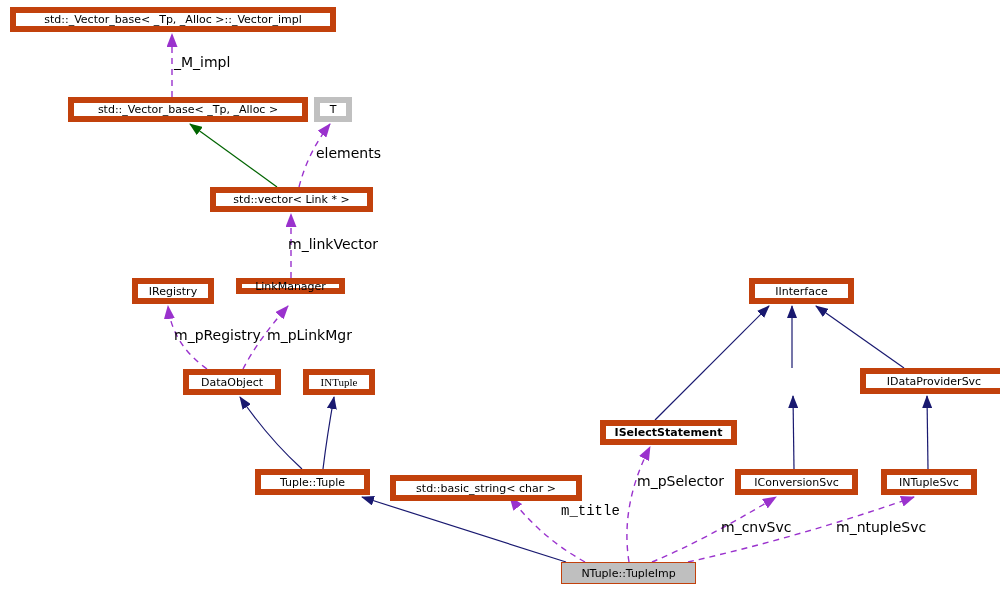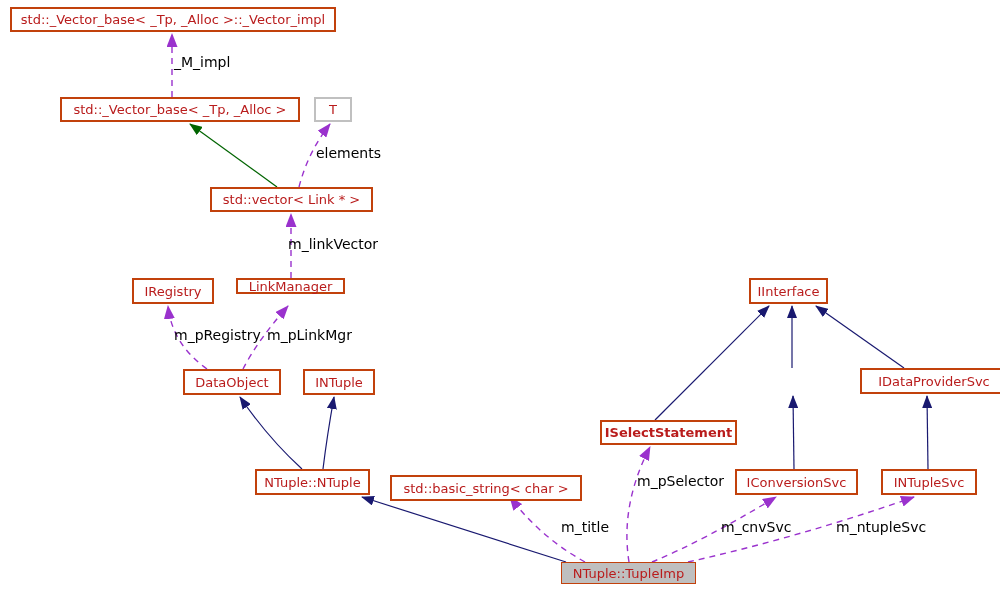--- a/index.html
+++ b/index.html
@@ -4,23 +4,23 @@
 <style>
   html,body{margin:0;padding:0;background:#ffffff;}
   #diagram{
     position:relative;width:1000px;height:592px;background:#ffffff;
     font-family:"DejaVu Sans","Liberation Sans",sans-serif;
     overflow:hidden;
   }
   #edge-layer{position:absolute;left:0;top:0;width:1000px;height:592px;}
   .node{
     position:absolute;box-sizing:border-box;
-    background:#ffffff;border:2px solid #c2410c;
+    background:#ffffff;border:6px solid #c2410c;
     display:flex;align-items:center;justify-content:center;
-    font-size:13px;line-height:1;white-space:nowrap;color:#b91c1c;
+    font-size:11px;line-height:1;white-space:nowrap;color:#000000;
     cursor:pointer;
   }
   .node.template{border-color:#c0c0c0;cursor:default;}
   .node.current{background:#bfbfbf;border-width:1.5px;cursor:default;font-weight:normal;}
   .edge-label{
     position:absolute;font-size:14px;line-height:1;white-space:nowrap;color:#000000;
   }
 </style>
 </head>
 <body>
@@ -51,37 +51,37 @@
       <path d="M299,187 Q308,152 330,124" fill="none" stroke="#9a32cd" stroke-width="1.4" stroke-dasharray="6,5" marker-end="url(#arrow-usage)"></path>
       <path d="M291,278 L291,214" fill="none" stroke="#9a32cd" stroke-width="1.4" stroke-dasharray="6,5" marker-end="url(#arrow-usage)"></path>
       <path d="M207,369 Q172,344 168,306" fill="none" stroke="#9a32cd" stroke-width="1.4" stroke-dasharray="6,5" marker-end="url(#arrow-usage)"></path>
       <path d="M243,369 Q258,340 288,306" fill="none" stroke="#9a32cd" stroke-width="1.4" stroke-dasharray="6,5" marker-end="url(#arrow-usage)"></path>
       <path d="M585,562 Q540,537 510,497" fill="none" stroke="#9a32cd" stroke-width="1.4" stroke-dasharray="6,5" marker-end="url(#arrow-usage)"></path>
       <path d="M629,562 Q620,505 650,447" fill="none" stroke="#9a32cd" stroke-width="1.4" stroke-dasharray="6,5" marker-end="url(#arrow-usage)"></path>
       <path d="M652,562 Q705,540 776,497" fill="none" stroke="#9a32cd" stroke-width="1.4" stroke-dasharray="6,5" marker-end="url(#arrow-usage)"></path>
       <path d="M688,562 Q800,537 914,497" fill="none" stroke="#9a32cd" stroke-width="1.4" stroke-dasharray="6,5" marker-end="url(#arrow-usage)"></path>
     </svg>
 <div class="node" style="left: 10px; top: 7px; width: 326px; height: 25px;">std::_Vector_base&lt; _Tp, _Alloc &gt;::_Vector_impl</div>
-    <div class="node" style="left: 60px; top: 97px; width: 240px; height: 25px;">std::_Vector_base&lt; _Tp, _Alloc &gt;</div>
+    <div class="node" style="left: 68px; top: 97px; width: 240px; height: 25px;">std::_Vector_base&lt; _Tp, _Alloc &gt;</div>
     <div class="node template" style="left: 314px; top: 97px; width: 38px; height: 25px;">T</div>
     <div class="node" style="left: 210px; top: 187px; width: 163px; height: 25px;">std::vector&lt; Link * &gt;</div>
     <div class="node" style="left: 132px; top: 278px; width: 82px; height: 26px;">IRegistry</div>
     <div class="node" style="left: 236px; top: 278px; width: 109px; height: 16px;">LinkManager</div>
-    <div class="node" style="left: 749px; top: 278px; width: 79px; height: 26px;">IInterface</div>
+    <div class="node" style="left: 749px; top: 278px; width: 105px; height: 26px;">IInterface</div>
     <div class="node" style="left: 183px; top: 369px; width: 98px; height: 26px;">DataObject</div>
-    <div class="node" style="left: 303px; top: 369px; width: 72px; height: 26px;">INTuple</div>
+    <div class="node" style="left: 303px; top: 369px; width: 72px; height: 26px; font-family: Liberation Serif, serif;">INTuple</div>
     <div class="node" style="left: 860px; top: 368px; width: 148px; height: 26px;">IDataProviderSvc</div>
     <div class="node" style="left: 600px; top: 420px; width: 137px; height: 25px; font-weight: bold;">ISelectStatement</div>
-    <div class="node" style="left: 255px; top: 469px; width: 115px; height: 26px;">NTuple::NTuple</div>
+    <div class="node" style="left: 255px; top: 469px; width: 115px; height: 26px;">Tuple::Tuple</div>
     <div class="node" style="left: 390px; top: 469px; width: 192px; height: 26px; margin-top: 6px;">std::basic_string&lt; char &gt;</div>
     <div class="node" style="left: 735px; top: 469px; width: 123px; height: 26px;">IConversionSvc</div>
     <div class="node" style="left: 881px; top: 469px; width: 96px; height: 26px;">INTupleSvc</div>
     <div class="node current" style="left: 561px; top: 562px; width: 135px; height: 22px;">NTuple::TupleImp</div>
     <div class="edge-label" style="left: 174px; top: 55px;">_M_impl</div>
     <div class="edge-label" style="left: 316px; top: 146px;">elements</div>
     <div class="edge-label" style="left: 288px; top: 237px;">m_linkVector</div>
     <div class="edge-label" style="left: 174px; top: 328px;">m_pRegistry</div>
     <div class="edge-label" style="left: 267px; top: 328px;">m_pLinkMgr</div>
-    <div class="edge-label" style="left: 561px; top: 520px;">m_title</div>
+    <div class="edge-label" style="left: 561px; top: 504px; font-family: Liberation Mono, monospace;">m_title</div>
     <div class="edge-label" style="left: 637px; top: 474px;">m_pSelector</div>
     <div class="edge-label" style="left: 721px; top: 520px;">m_cnvSvc</div>
     <div class="edge-label" style="left: 836px; top: 520px;">m_ntupleSvc</div>
   </div>
 
 </body></html>

